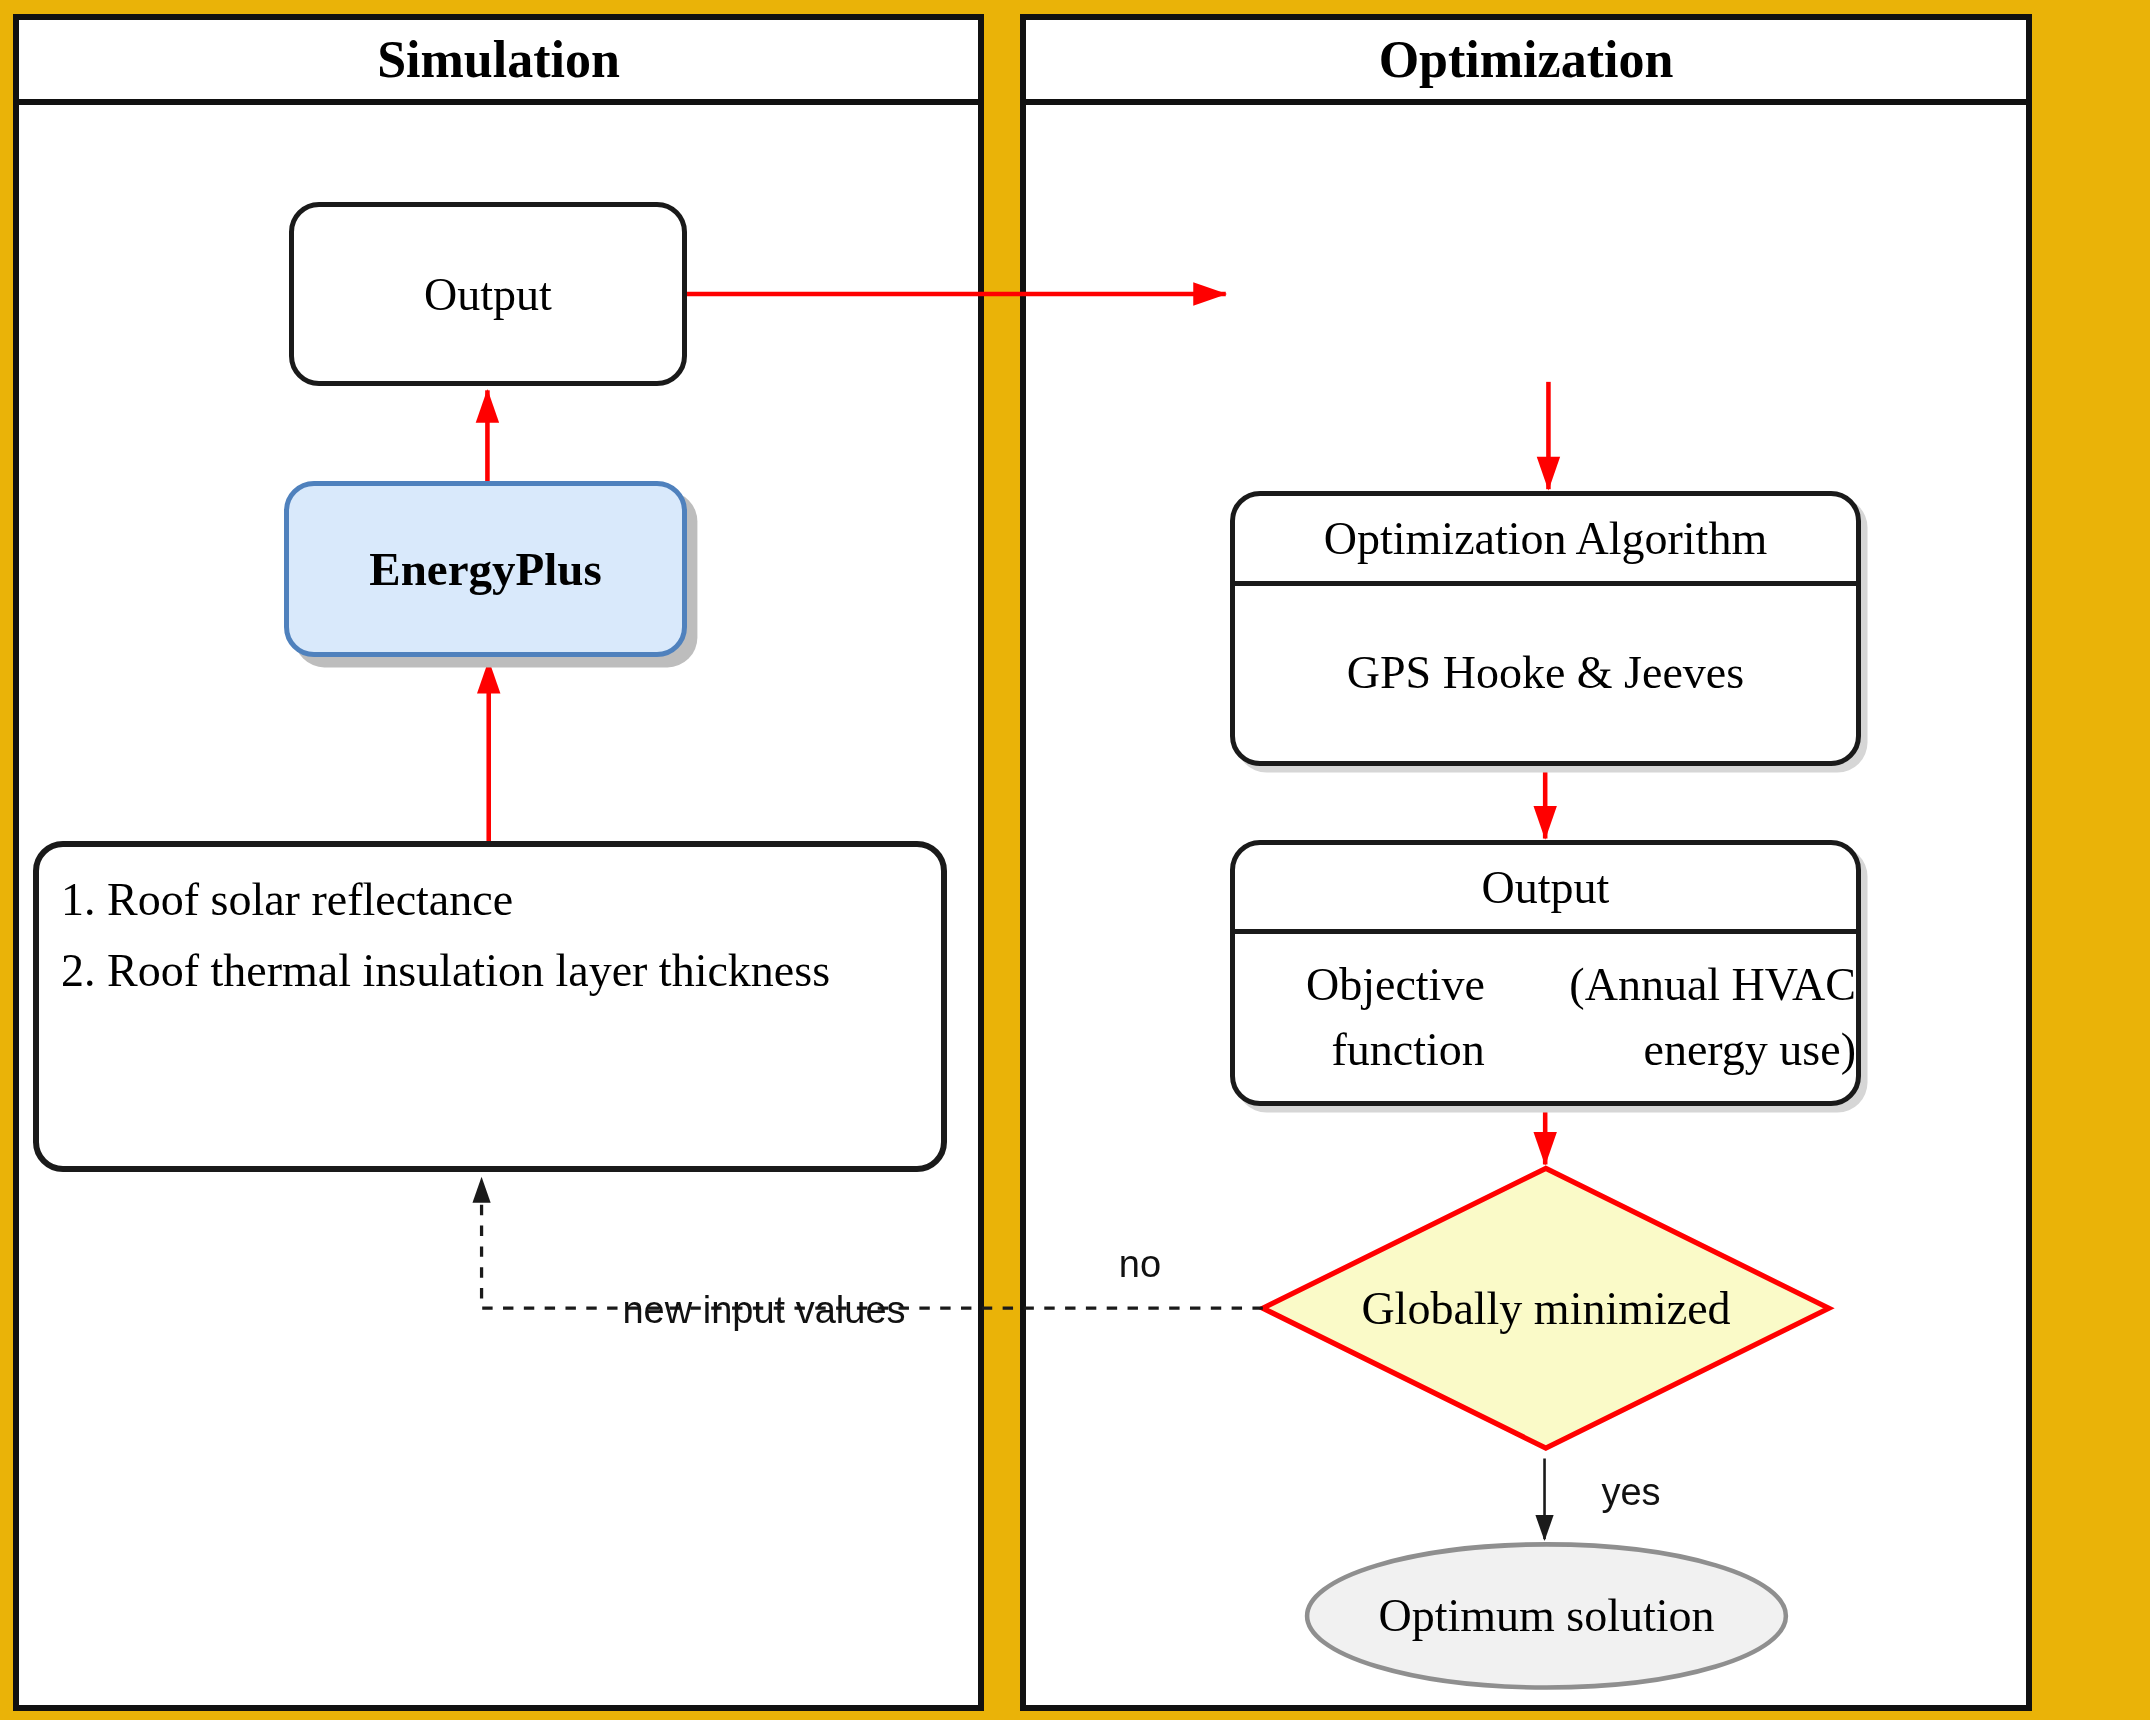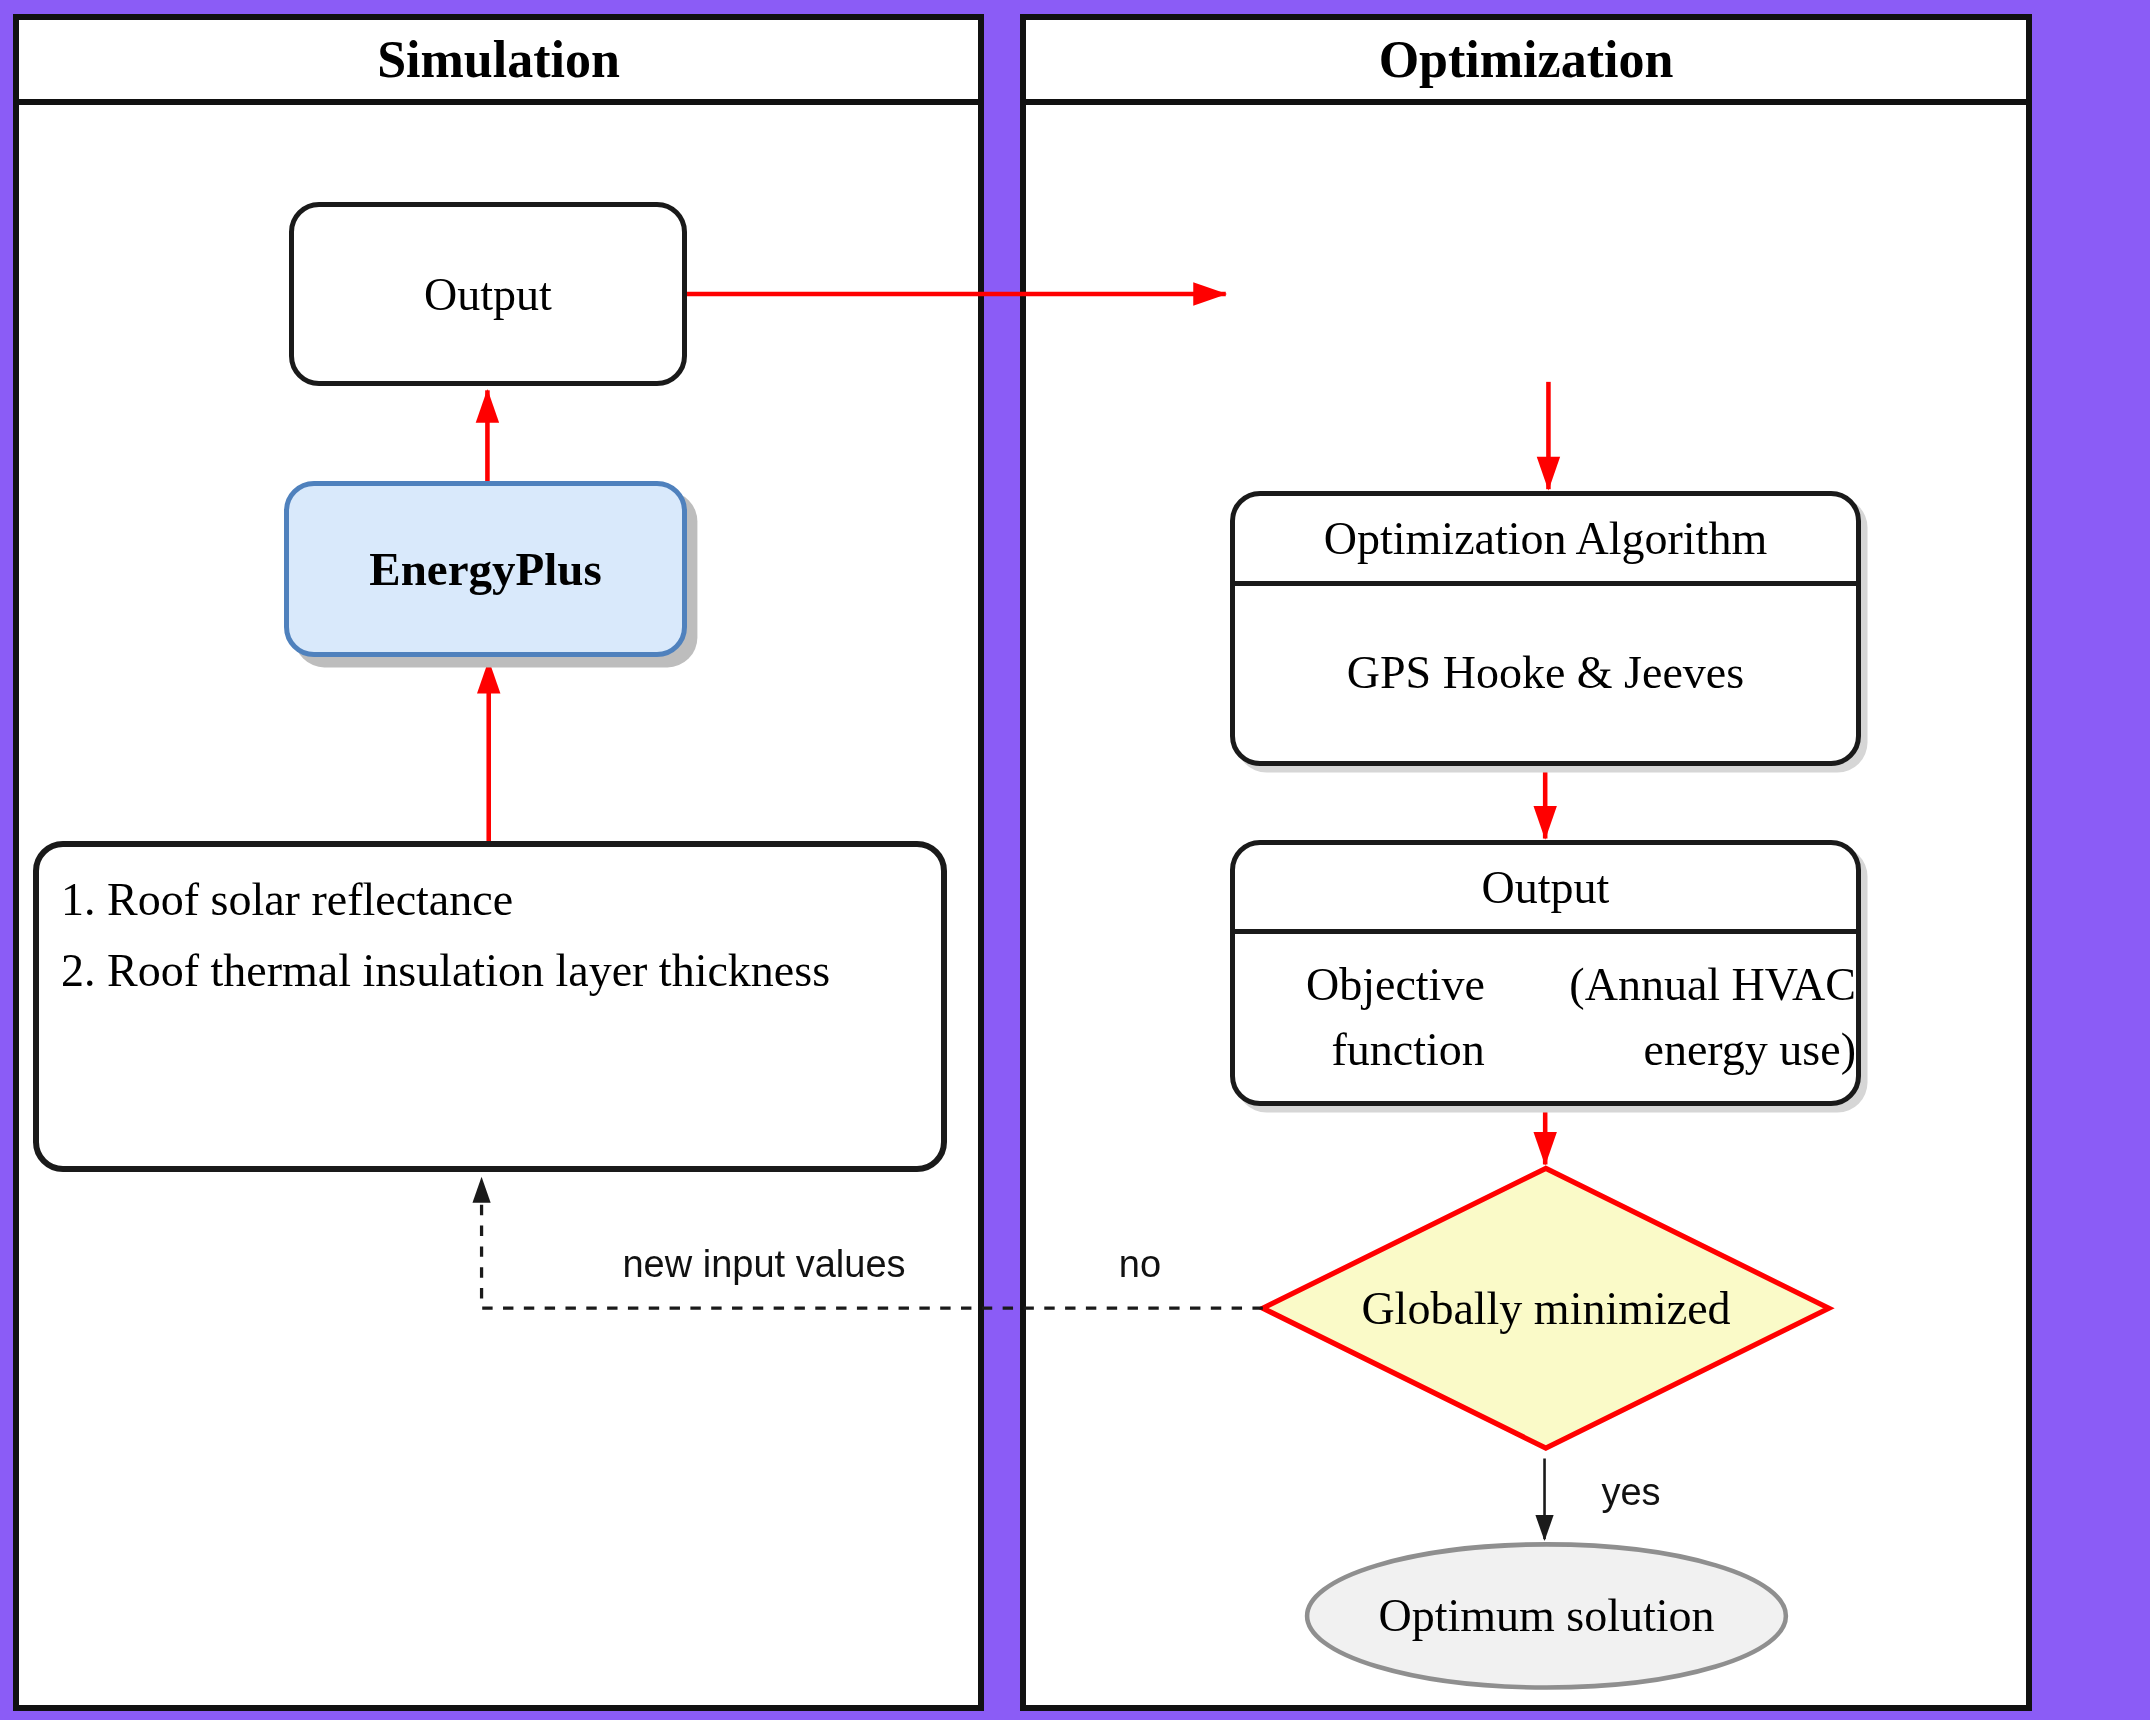--- a/index.html
+++ b/index.html
@@ -1,17 +1,17 @@
 <!DOCTYPE html>
 <html style="--red: #ff0000; --line_black: #1a1a1a; --panel_border: #111111; --energyplus_fill: #d9e9fb; --energyplus_border: #4f81bd; --genopt_fill: #d3ebd3; --genopt_border: #5fb762; --decision_fill: #fafac8; --terminal_fill: #f1f1f1; --terminal_border: #8f8f8f; --shadow: #bdbdbd; --light_shadow: #d6d6d6;font-size:10.4px"><head>
 <meta charset="utf-8">
 <style>
   html,body{margin:0;padding:0;background:#ffffff;}
   .stage{
-    position:relative;width:2151px;height:1720px;background:#8b5cf6;overflow:hidden;
+    position:relative;width:2151px;height:1720px;background:#eab308;overflow:hidden;
     font-family:"Liberation Serif","DejaVu Serif",serif;color:#000;
   }
   
   .panel{position:absolute;border:6.5px solid var(--panel_border);background:#fff;box-sizing:border-box;}
   .panel-sim{left:13px;top:14.3px;width:971px;height:1697px;}
   .panel-opt{left:1020px;top:14.3px;width:1012px;height:1697px;}
   .panel-header{
     height:79px;border-bottom:6.5px solid var(--panel_border);
     display:flex;align-items:center;justify-content:center;
     font-size:52px;font-weight:bold;
@@ -49,21 +49,21 @@
   .outopt-body{height:167px;display:flex;flex-direction:row;align-items:center;justify-content:center;font-size:46px;line-height:1.4;text-align:right;}
   
   .shape-label{position:absolute;z-index:4;display:flex;align-items:center;justify-content:center;text-align:center;font-size:46px;background:transparent;}
   .lbl-decision{left:1263px;top:1276px;width:566px;height:65px;}
   .lbl-terminal{left:1307px;top:1583px;width:479px;height:65px;}
   
   .edge-label{
     position:absolute;z-index:4;font-family:"Liberation Sans","DejaVu Sans",sans-serif;
     font-size:38px;color:#111;display:flex;align-items:center;justify-content:center;text-align:center;
   }
-  .lbl-new-input{left:569px;top:1241px;width:390px;height:46px;}
+  .lbl-new-input{left:569px;top:1287px;width:390px;height:46px;}
   .lbl-no{left:1088px;top:1241px;width:104px;height:46px;}
   .lbl-yes{left:1566px;top:1469px;width:130px;height:46px;}
 </style>
 </head>
 <body>
 
 <div class="stage">
 
   <section class="panel panel-sim">
     <header class="panel-header">

